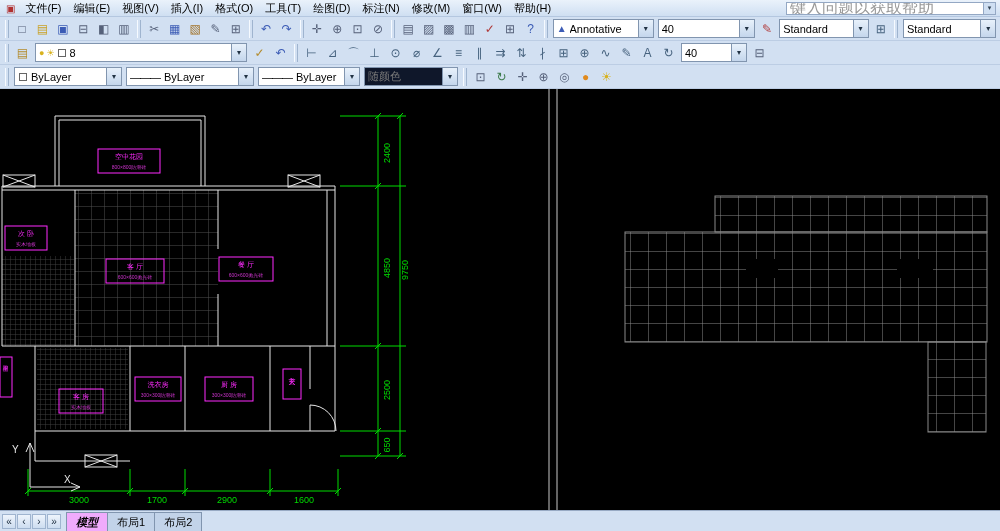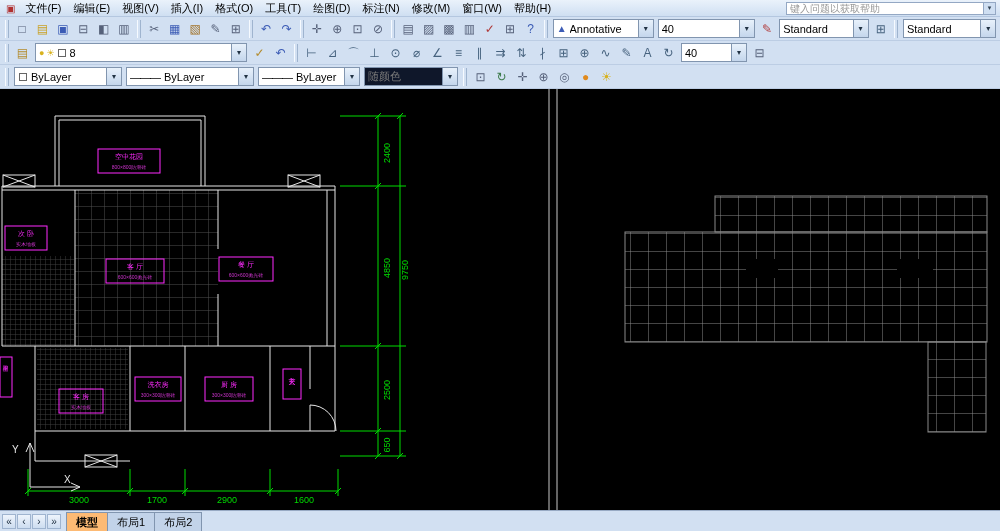--- a/index.html
+++ b/index.html
@@ -6,21 +6,21 @@
   html,body { width:1000px; height:531px; overflow:hidden; }
   body { font-family:"Liberation Sans", sans-serif; background:#d6e4f5; }
   .app { position:relative; width:1000px; height:531px; }
 
   
   .menubar { height:17px; display:flex; align-items:center; background:linear-gradient(#eaf2fb,#cfdff2);
              border-bottom:1px solid #b4c7e0; font-size:11px; color:#000; padding:0 2px; }
   .logo { color:#b03030; font-size:10px; padding:0 4px; }
   .menu-item { padding:14px 6px; cursor:default; white-space:nowrap; }
   .help-box { margin-left:auto; display:flex; align-items:center; padding-right:2px; }
-  .help-input { width:198px; height:13px; font-size:10px; border:1px solid #94a8c4; padding:0 3px; color:#666; background:#fff; }
+  .help-input { width:198px; height:13px; font-size:16px; border:1px solid #94a8c4; padding:0 3px; color:#666; background:#fff; }
   .help-input::placeholder { color:#999; }
   .help-arrow { width:12px; height:13px; font-size:7px; display:flex; align-items:center; justify-content:center;
                 background:#cfdff2; border:1px solid #94a8c4; border-left:none; color:#345; }
 
   
   .toolbar { height:24px; display:flex; align-items:center; background:#d2e0f2; border-bottom:1px solid #bccde4; padding:0 2px; }
   .grip { width:4px; height:18px; border-left:1px solid #f6faff; border-right:1px solid #9fb4cf; margin:0 3px; }
   .tbtn { width:21px; height:21px; display:flex; align-items:center; justify-content:center; background:transparent;
           border:none; font-size:12px; color:#46627e; cursor:default; line-height:1; }
   .tbtn .glyph { pointer-events:none; }
@@ -39,21 +39,21 @@
   
   .drawing { position:relative; width:1000px; height:421px; background:#000; }
   .drawing svg { display:block; }
 
   
   .tabbar { height:21px; background:#d2e0f2; border-top:1px solid #98aac4; display:flex; align-items:center; padding-left:2px; }
   .tabnav { width:14px; height:15px; display:flex; align-items:center; justify-content:center; font-size:10px;
             color:#234; background:linear-gradient(#eef4fc,#cdddf0); border:1px solid #9fb4cf; margin-right:1px; }
   .tabs { display:flex; align-items:flex-end; height:100%; margin-left:4px; }
   .tab { padding:2px 9px 1px; font-size:11px; background:#c2d3e9; border:1px solid #8195af; border-bottom:none; margin-right:-1px; }
-  .tab:first-child { background:#fdba74; font-weight:bold; }
+  .tab:first-child { background:#f0abfc; font-weight:bold;font-style:italic; }
 </style>
 </head>
 <body>
 
 <div class="app">
 
   <div class="menubar">
     <span class="logo">▣</span>
     <span class="menu-item"><span>文件(F)</span></span>
       <span class="menu-item"><span>编辑(E)</span></span>

